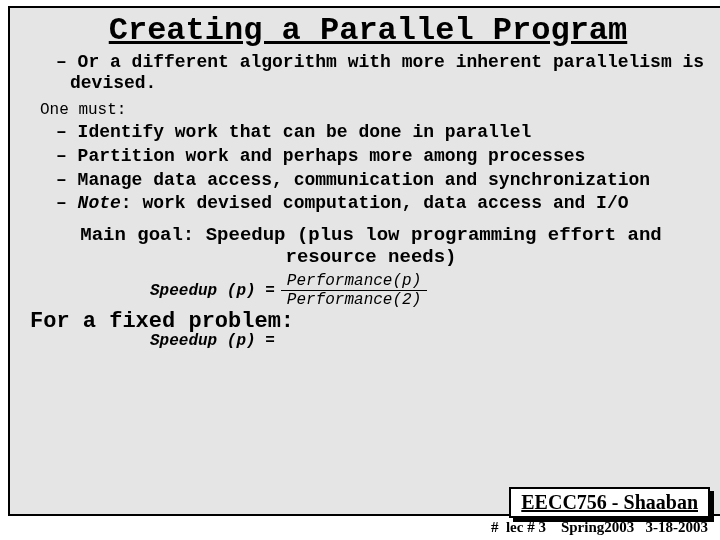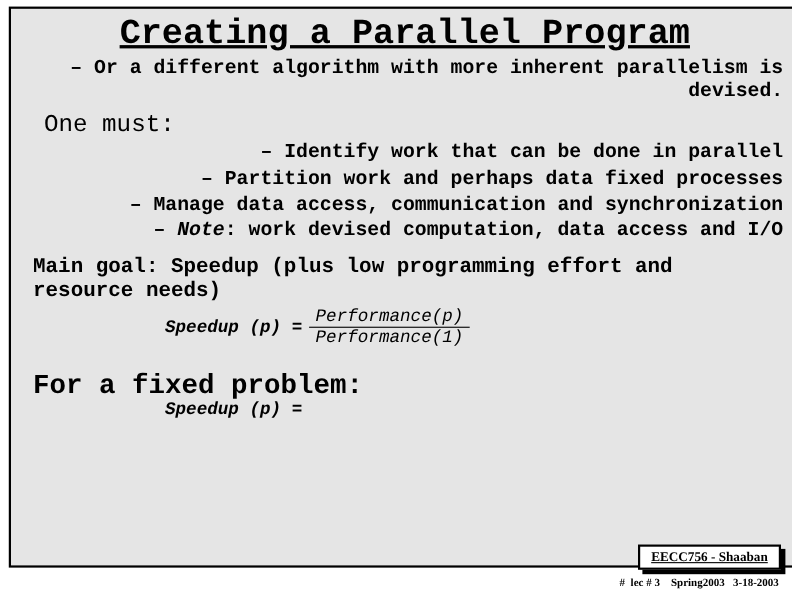--- a/index.html
+++ b/index.html
@@ -41,32 +41,32 @@
     padding-left: 14px;
   }
   .b2 {
     font-size: 18px;
     font-weight: bold;
     line-height: 1.15;
     margin-left: 26px;
     text-indent: -14px;
     padding-left: 14px;
     margin-top: 3px;
-    text-align: right;
   }
   .onemust {
-    font-size: 22px;
+    font-size: 16px;
     margin-top: 8px;
     margin-left: 10px;
   }
   .maingoal {
     font-size: 19px;
     font-weight: bold;
     margin-top: 10px;
     margin-left: 0;
+    text-align: center;
   }
   .formula {
     font-size: 16px;
     margin-top: 4px;
   }
   .formula-row {
     display: flex;
     align-items: center;
     margin-left: 120px;
   }
@@ -77,23 +77,23 @@
   .frac {
     display: inline-flex;
     flex-direction: column;
     align-items: center;
     margin-left: 6px;
     font-style: italic;
   }
   .frac .num { border-bottom: 1.5px solid #000; padding: 0 6px; }
   .frac .den { padding: 0 6px; }
   .fixed {
-    font-size: 25px;
+    font-size: 22px;
     font-weight: bold;
-    margin-top: 20px;
+    margin-top: 0;
   }
   .formula-row2 {
     display: flex;
     align-items: center;
     margin-left: 120px;
     margin-top: -6px;
   }
   .course-box {
     position: absolute;
     right: 10px;
@@ -105,54 +105,54 @@
     top: 4px;
     width: 100%;
     height: 100%;
     background: #000;
   }
   .course-front {
     position: relative;
     border: 2px solid #000;
     background: #fff;
     padding: 2px 10px;
-    font-size: 12px;
+    font-size: 20px;
     font-weight: bold;
     text-decoration: underline;
   }
   .footer {
     position: absolute;
     right: 12px;
     bottom: 4px;
-    font-size: 10px;
+    font-size: 15px;
     font-weight: bold;
     white-space: pre;
   }
 </style>
 </head>
 <body>
 
 <div class="slide-frame">
   <div class="title">Creating a Parallel Program</div>
   <div class="content">
     <div class="b2">– Or a different algorithm with more inherent parallelism is devised.</div>
     <div class="onemust">One must:</div>
     <div class="b2">– Identify work that can be done in parallel</div>
-    <div class="b2">– Partition work and perhaps data fixed processes</div>
+    <div class="b2">– Partition work and perhaps more among processes</div>
     <div class="b2">– Manage data access, communication and synchronization</div>
     <div class="b2">
       <span>– </span><span style="font-style:italic">Note</span><span>: work devised computation, data access and I/O</span>
     </div>
     <div class="maingoal">Main goal:   Speedup (plus low programming effort and resource needs)</div>
     <div class="formula">
       <div class="formula-row">
         <span class="lhs">Speedup (p) = </span>
         <span class="frac">
           <span class="num">Performance(p)</span>
-          <span class="den">Performance(1)</span>
+          <span class="den">Performance(2)</span>
         </span>
       </div>
     </div>
     <div class="fixed">For a fixed problem:</div>
     <div class="formula">
       <div class="formula-row2">
         <span class="lhs">Speedup (p) = </span>
       </div>
     </div>
   </div>

